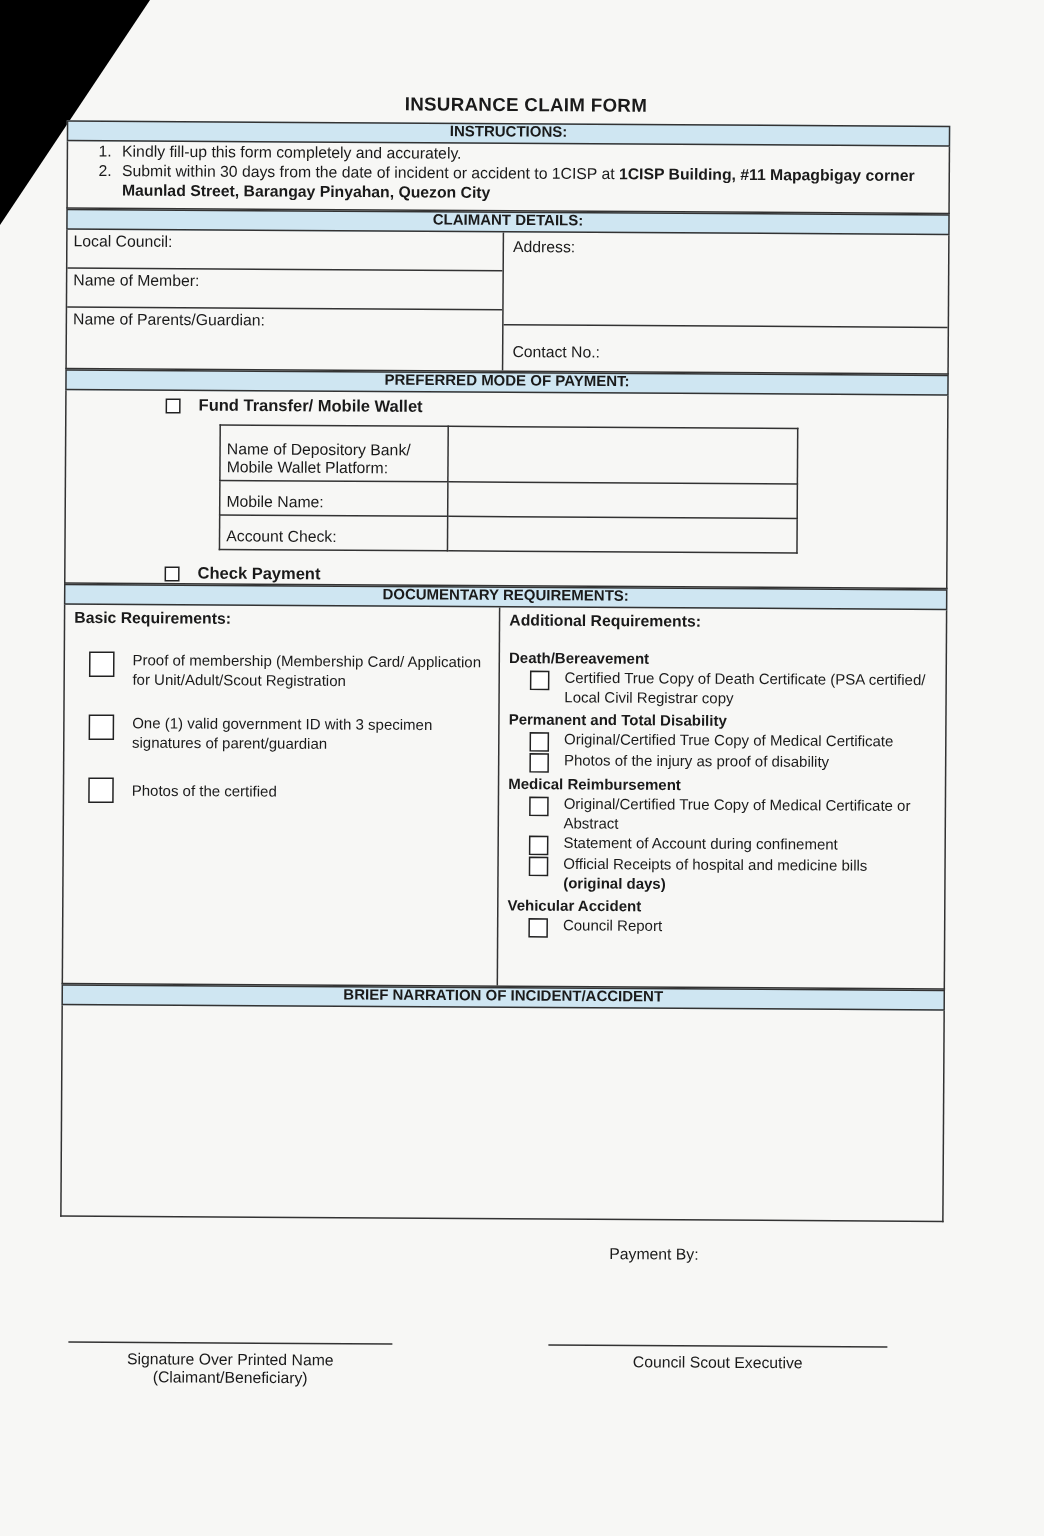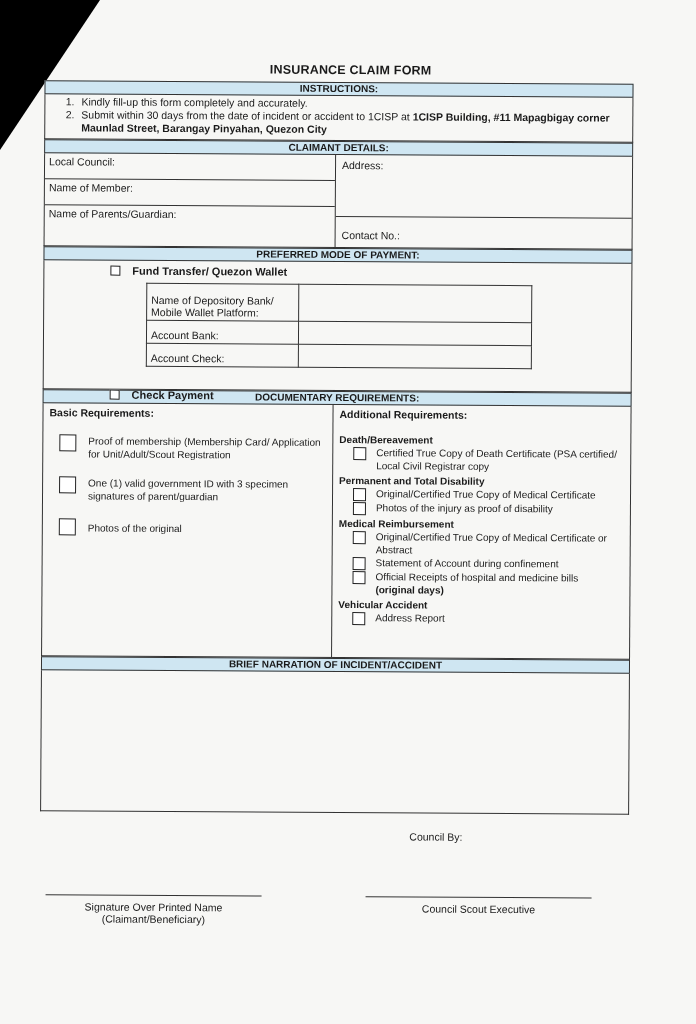--- a/index.html
+++ b/index.html
@@ -87,59 +87,59 @@
       <div class="right">
         <div class="addr">Address:</div>
         <div class="contact">Contact No.:</div>
       </div>
     </div>
 
     <div class="hdr">PREFERRED MODE OF PAYMENT:</div>
     <div class="box payment">
       <div class="opt" style="top:4px;">
         <span class="cb"></span>
-        <span>Fund Transfer/ Quezon Wallet</span>
+        <span>Fund Transfer/ Mobile Wallet</span>
       </div>
       <table class="bank-table">
         <tbody>
             <tr class="r1">
               <td class="lab">Name of Depository Bank/ Mobile Wallet Platform:</td>
               <td></td>
             </tr>
         <tr>
-              <td class="lab">Account Bank:</td>
+              <td class="lab">Mobile Name:</td>
               <td></td>
             </tr>
         <tr>
               <td class="lab">Account Check:</td>
               <td></td>
             </tr>
       </tbody>
         </table>
-      <div class="opt" style="top:128px;">
+      <div class="opt" style="top:116px;">
         <span class="cb"></span>
         <span>Check Payment</span>
       </div>
     </div>
 
     <div class="hdr">DOCUMENTARY REQUIREMENTS:</div>
     <div class="box docs">
       <div class="col l">
         <div class="sub">Basic Requirements:</div>
         <div class="breq">
             <span class="cbl"></span>
             <span>Proof of membership (Membership Card/ Application for Unit/Adult/Scout Registration</span>
           </div>
         <div class="breq">
             <span class="cbl"></span>
             <span>One (1) valid government ID with 3 specimen signatures of parent/guardian</span>
           </div>
         <div class="breq">
             <span class="cbl"></span>
-            <span style="margin-top:3px;display:inline-block">Photos of the original</span>
+            <span style="margin-top:3px;display:inline-block">Photos of the certified</span>
           </div>
       </div>
       <div class="col r">
         <div class="sub">Additional Requirements:</div>
         <div class="cat" style="margin-top:14px">Death/Bereavement</div>
         <div class="areq">
             <span class="cbs"></span>
             <span>Certified True Copy of Death Certificate (PSA certified/ Local Civil Registrar copy</span>
           </div>
         <div class="cat">Permanent and Total Disability</div>
@@ -160,30 +160,30 @@
             <span class="cbs"></span>
             <span>Statement of Account during confinement</span>
           </div>
         <div class="areq">
             <span class="cbs"></span>
             <span><span>Official Receipts of hospital and medicine bills</span><br><b>(original days)</b></span>
           </div>
         <div class="cat">Vehicular Accident</div>
         <div class="areq">
             <span class="cbs"></span>
-            <span>Address Report</span>
+            <span>Council Report</span>
           </div>
       </div>
     </div>
 
     <div class="hdr">BRIEF NARRATION OF INCIDENT/ACCIDENT</div>
     <div class="box narr"></div>
   </div>
 
-  <div class="sig" style="left:368px; top:830px; width:140px;">Council By:</div>
+  <div class="sig" style="left:368px; top:830px; width:140px;">Payment By:</div>
   <div class="sig line" style="left:48px; top:896px; width:216px; padding-top:5px;">
     <div>Signature Over Printed Name</div>
     <div>(Claimant/Beneficiary)</div>
   </div>
   <div class="sig line" style="left:368px; top:896px; width:226px; padding-top:5px;">
     <div>Council Scout Executive</div>
   </div>
 </div>
 
 </body></html>

